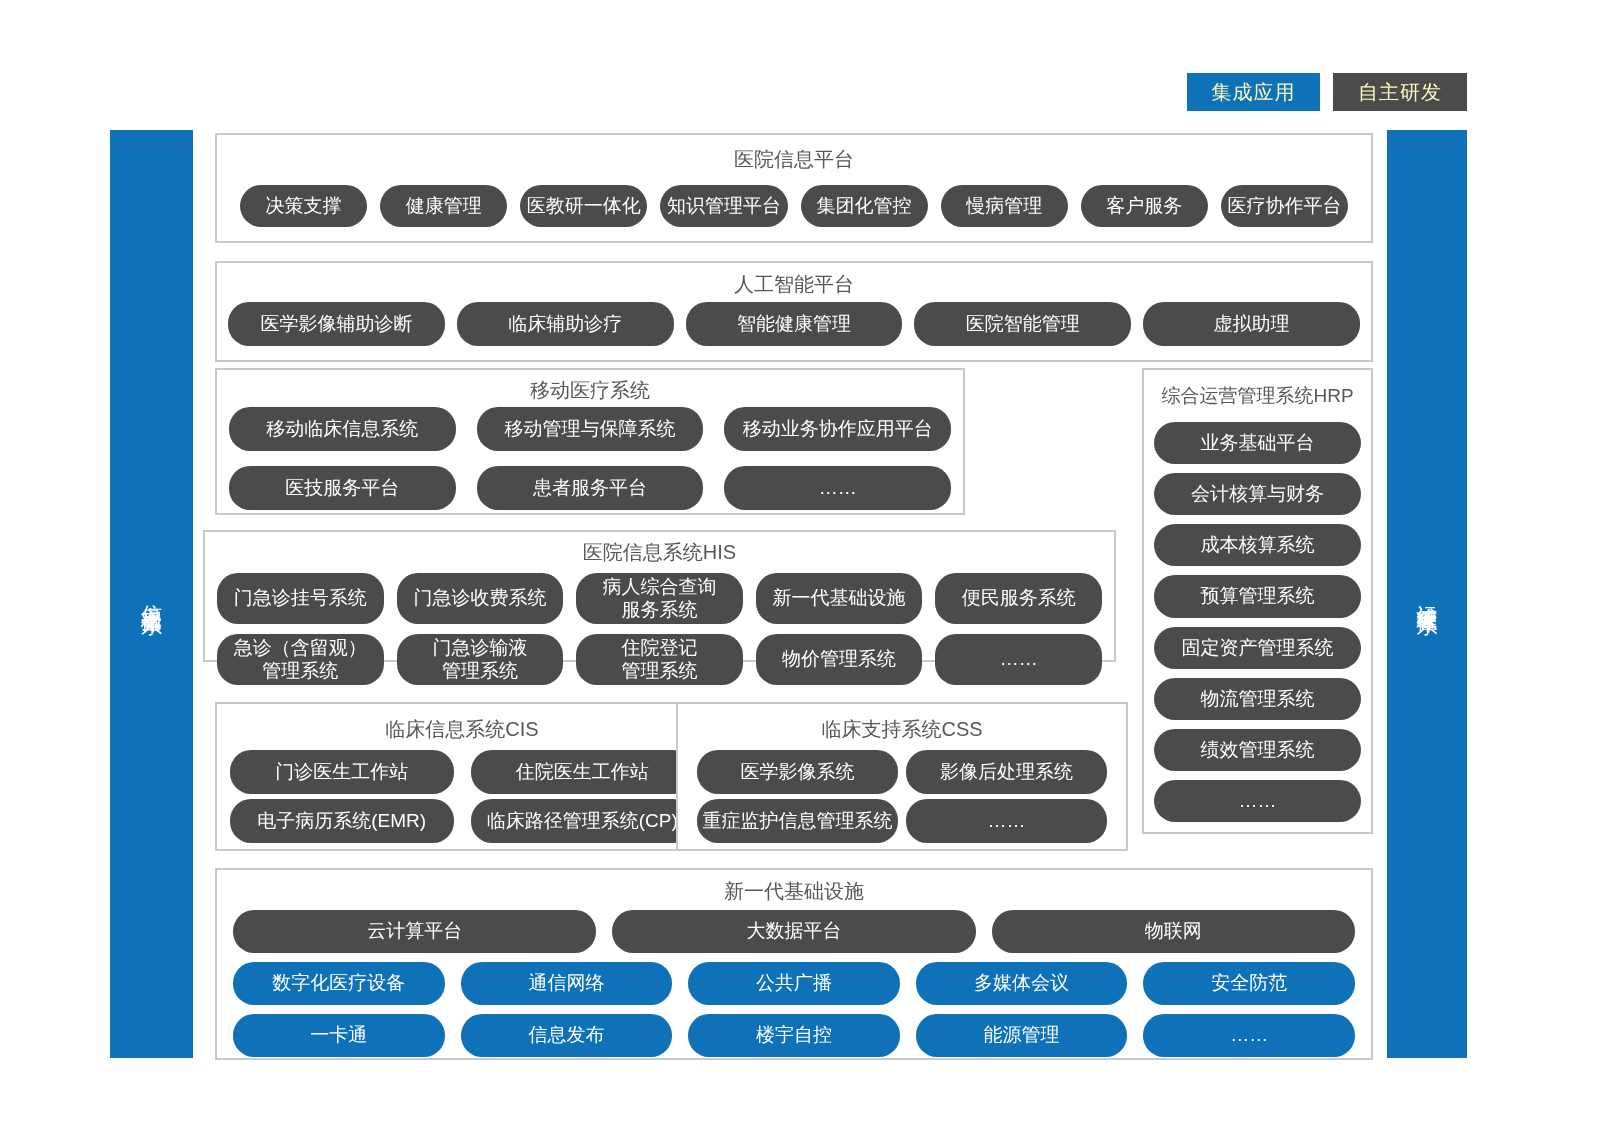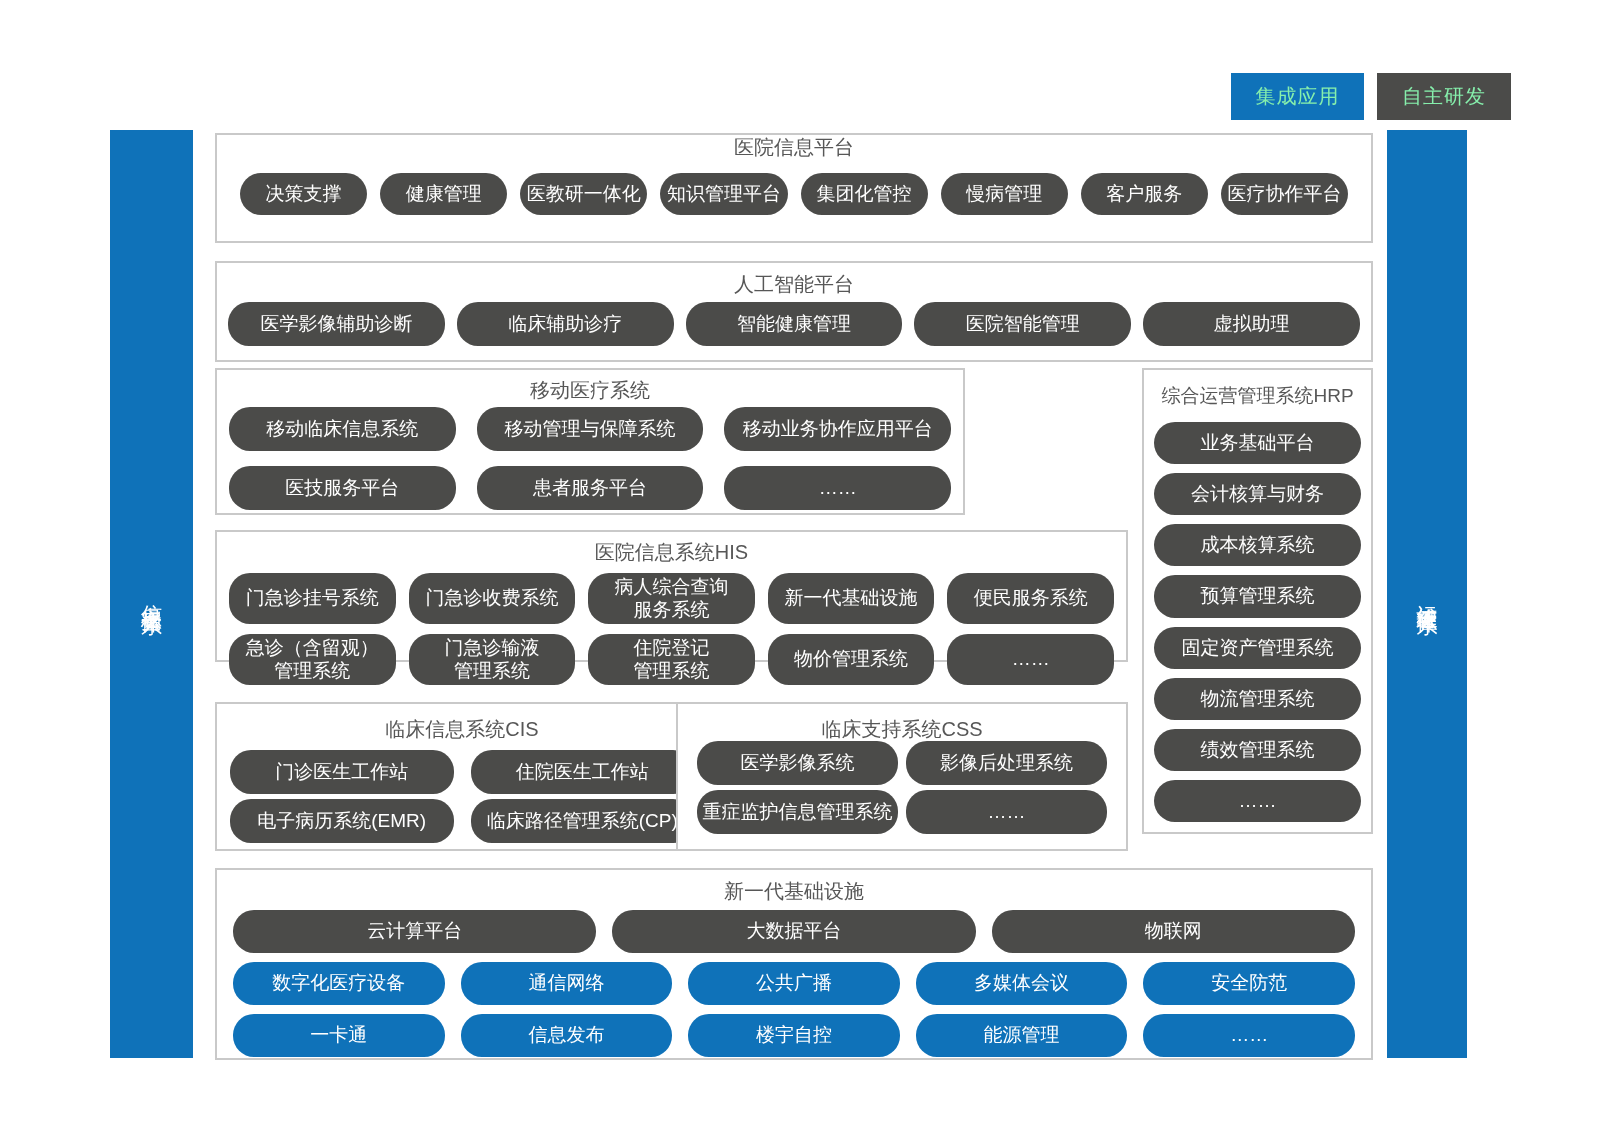--- a/index.html
+++ b/index.html
@@ -1,76 +1,76 @@
 <!DOCTYPE html>
 <html><head>
 <meta charset="utf-8">
 <style>
   * { box-sizing: border-box; margin: 0; padding: 0; }
   html,body { background:#ffffff; }
   body { font-family: "Liberation Sans", "DejaVu Sans", sans-serif; }
   .canvas { position:relative; width:1600px; height:1136px; background:#ffffff; overflow:hidden; }
 
-  .legend-item { position:absolute; top:73px; height:47px; color:#86efac; font-size:20px;
-                 display:flex; align-items:center; justify-content:center; letter-spacing:1px;margin-left:44px; }
+  .legend-item { position:absolute; top:73px; height:38px; color:#fef9c3; font-size:20px;
+                 display:flex; align-items:center; justify-content:center; letter-spacing:1px; }
   .legend-blue { left:1187px; width:133px; background:#0f72b9; }
   .legend-dark { left:1333px; width:134px; background:#4b4b49; }
 
   .vbar { position:absolute; top:130px; height:928px; background:#0f72b9; color:#fff;
           display:flex; align-items:center; justify-content:center; }
   .vbar-left  { left:110px;  width:83px; }
   .vbar-right { left:1387px; width:80px; }
   .vbar span { writing-mode:vertical-rl; font-size:21px; letter-spacing:2px; }
 
   .section { position:absolute; background:#fff; border:2px solid #c9c9c9; }
   .sec-title { text-align:center; color:#575757; font-size:20px; line-height:24px; }
 
   .row { display:flex; }
   .item { background:#4b4b49; color:#fff; font-size:19px; line-height:1.16; flex:1;
           display:flex; align-items:center; justify-content:center; text-align:center;
           white-space:pre-line;border-radius:21px; }
   .item.blue { background:#0f72b9; }
 
   
-  .s1 { left:215px; top:133px; width:1158px; height:110px; }
+  .s1 { left:215px; top:133px; width:1158px; height:110px; padding-top:12px; }
   .s1 .row { margin:14px 23px 0; height:42px; gap:13px; }
 
   
   .s2 { left:215px; top:261px; width:1158px; height:101px; padding-top:9px; }
   .s2 .row { margin:6px 11px 0; height:44px; gap:12px; }
 
   
   .s3 { left:215px; top:368px; width:750px; height:147px; padding-top:8px; }
   .s3 .row { margin:0 12px; height:44px; gap:21px; }
   .s3 .r1 { margin-top:5px; }
   .s3 .r2 { margin-top:15px; }
 
   
   .s4 { left:1142px; top:368px; width:231px; height:466px; padding-top:14px; }
   .s4 .sec-title { font-size:19px; }
   .s4 .col { position:absolute; left:10px; right:10px; top:52px; bottom:10px;
              display:flex; flex-direction:column; gap:9px; }
   .s4 .item { width:100%; }
 
   
-  .s5 { left:215px; top:530px; width:913px; height:132px; padding-top:8px; }
+  .s5 { left:203px; top:530px; width:913px; height:132px; padding-top:8px; }
   .s5 .row { margin:0 12px; height:51px; gap:13px; }
   .s5 .r1 { margin-top:9px; }
   .s5 .r2 { margin-top:10px; }
 
   
   .s6 { left:215px; top:702px; width:494px; height:149px; padding-top:13px; }
   .s6 .row { margin:0 13px; height:44px; gap:17px; }
   .s6 .r1 { margin-top:9px; }
   .s6 .r2 { margin-top:5px; }
 
   
   .s7 { left:676px; top:702px; width:452px; height:149px; padding-top:13px; }
   .s7 .row { margin:0 19px; height:44px; gap:8px; }
-  .s7 .r1 { }
+  .s7 .r1 { margin-top:9px; }
   .s7 .r2 { margin-top:5px; }
 
   
   .s8 { left:215px; top:868px; width:1158px; height:192px; padding-top:9px; }
   .s8 .row { margin:0 16px; height:43px; gap:16px; }
   .s8 .r1 { margin-top:7px; }
   .s8 .r2, .s8 .r3 { margin-top:9px; }
 </style>
 </head>
 <body>

